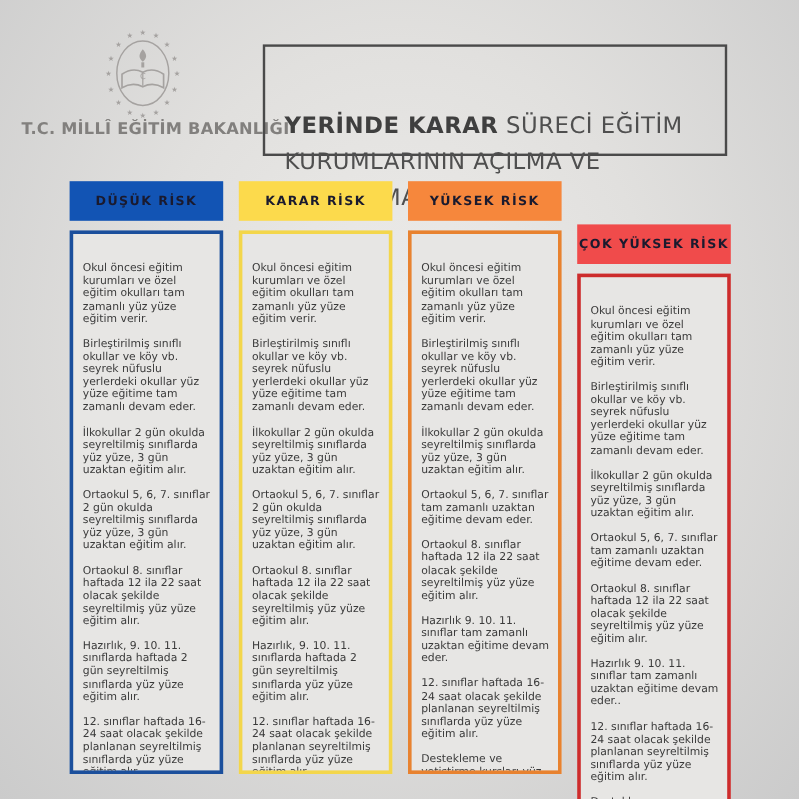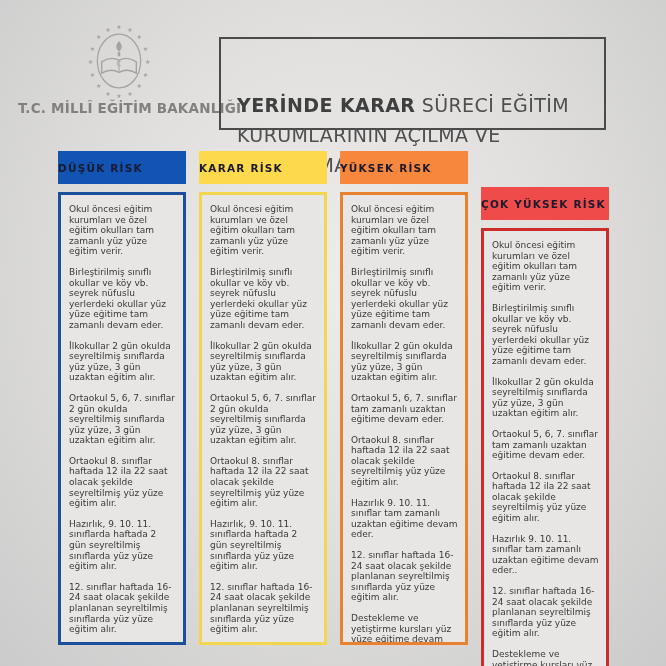--- a/index.html
+++ b/index.html
@@ -25,30 +25,30 @@
   .page-title{
     font-size:19px;line-height:30px;color:#4f4f4f;letter-spacing:.4px;margin-top:40px;
   }
   .page-title .t-bold{font-weight:bold;color:#3f3f3f;}
   
   .risk-columns{
     position:absolute;left:58px;top:151px;width:551px;
     display:grid;grid-template-columns:repeat(4,128px);column-gap:13px;
   }
   .col-header{
-    height:33px;display:flex;align-items:center;justify-content:flex-start;
+    height:33px;display:flex;align-items:center;justify-content:center;
     margin-bottom:8px;
   }
   .col-header-label{
     font-size:10.5px;font-weight:bold;letter-spacing:1.2px;color:#1a1a2e;white-space:nowrap;
   }
   .col-body{
     box-sizing:border-box;height:453px;overflow:hidden;
     border:3px solid #888;background:#e7e6e4;
-    padding:9px 7px 0 8px;
+    padding:24px 7px 0 8px;
   }
   .criteria-item{
     margin:0 0 10px 0;
     font-size:9px;line-height:10.6px;color:#3a3a3a;letter-spacing:0;
   }
 </style>
 </head>
 <body>
 
 <div class="page">

